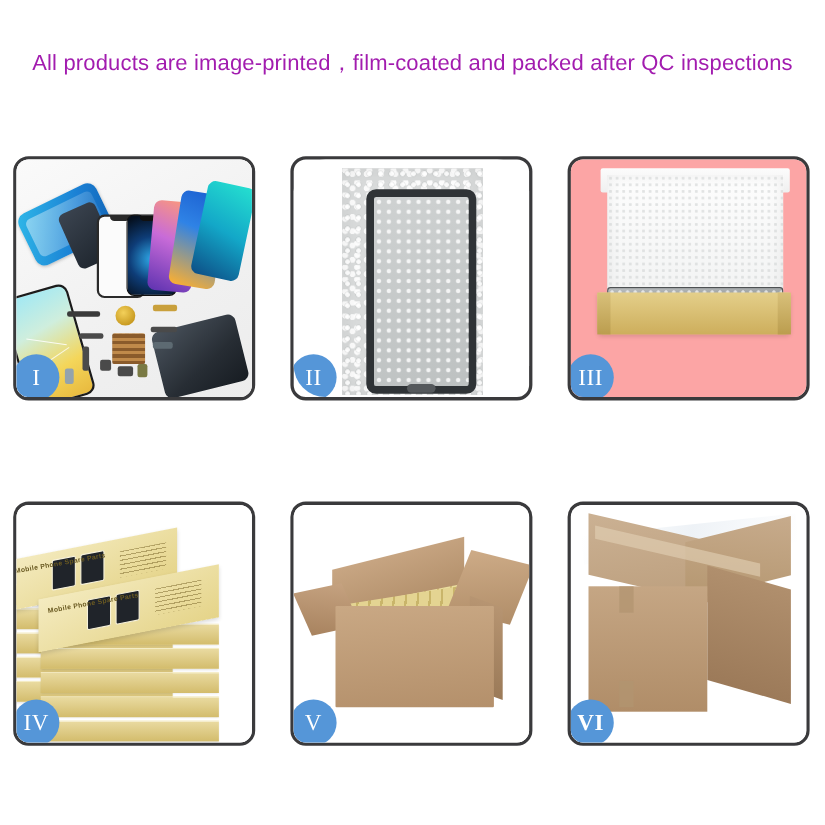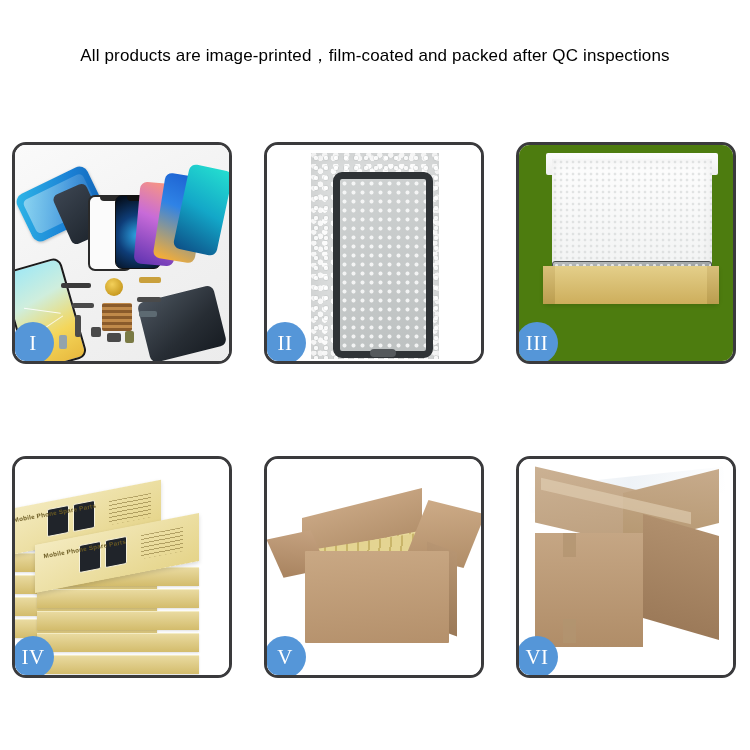--- a/index.html
+++ b/index.html
@@ -18,22 +18,22 @@
     font-size:35px;
     letter-spacing:1.2px;
     font-weight:400;
     color:#161616;
     line-height:1.05;
     white-space:nowrap;
     font-family:"Liberation Sans", sans-serif;
   }
   .subtitle{
     margin-top:10px;
-    font-size:17px;
-    color:#000000;
+    font-size:20px;
+    color:#a21caf;
     letter-spacing:0.15px;
     white-space:nowrap;
   }
 
   
   .grid{
     position:absolute;
     left:12px;top:142px;
     width:726px;
     display:grid;
@@ -131,21 +131,21 @@
     background:repeating-linear-gradient(90deg,#6d7682 0 2px,#2b3views 2px 4px);opacity:.45;border-radius:3px;}
   .chip{position:absolute;background:#3a3a3a;border-radius:2px;}
   .coil{position:absolute;left:90px;top:133px;width:18px;height:18px;border-radius:50%;
     background:radial-gradient(circle at 40% 35%,#f3d05a,#b8860b);}
   .grid-chip{position:absolute;left:87px;top:158px;width:30px;height:28px;border-radius:2px;
     background:repeating-linear-gradient(0deg,#8a5b2b 0 3px,#c08a4a 3px 6px),
                repeating-linear-gradient(90deg,#8a5b2b 0 3px,#c08a4a 3px 6px);}
   .flex{position:absolute;background:#4a4a4a;border-radius:2px;}
 
   
-  .p2{background:#ffffff;}
+  .p2{background:#ffffff;border-radius:29px;}
   .bubble-bg{
     position:absolute;left:44px;top:8px;width:128px;height:206px;
     background:
       radial-gradient(circle at 25% 18%,rgba(255,255,255,.95) 2.5px,transparent 3px),
       radial-gradient(circle at 72% 40%,rgba(255,255,255,.9) 2.5px,transparent 3px),
       #d9dbdb;
     background-size:11px 11px,13px 13px,auto;
     box-shadow:inset 0 0 20px rgba(0,0,0,.08);
   }
   .bubble-bg::before{
@@ -160,21 +160,21 @@
   }
   .screen2::after{
     content:"";position:absolute;inset:0;
     background-image:radial-gradient(circle,rgba(255,255,255,.8) 1.6px,transparent 2.4px);
     background-size:9px 9px;
   }
   .home-btn{position:absolute;left:50%;bottom:-6px;transform:translateX(-50%);
     width:26px;height:8px;border-radius:5px;background:#55595c;z-index:2;}
 
   
-  .p3{background:#4d7c0f;}
+  .p3{background:#fca5a5;}
   .foam{position:absolute;left:33px;top:14px;width:160px;height:122px;
     background:linear-gradient(180deg,#fdfdfd,#f1f2f2);
     box-shadow:inset 0 0 14px rgba(0,0,0,.07);}
   .foam::after{content:"";position:absolute;inset:0;
     background-image:radial-gradient(circle,rgba(205,208,208,.55) 1.1px,transparent 1.7px);
     background-size:6px 6px;}
   .lid3{position:absolute;left:27px;top:8px;width:172px;height:22px;
     background:linear-gradient(180deg,#fcfcfc,#efefef);border-radius:2px;}
   .box3{position:absolute;left:24px;top:121px;width:176px;height:38px;
     background:linear-gradient(180deg,#e4cf8a,#cdae5c);
@@ -232,21 +232,21 @@
   .carton-flapL{position:absolute;left:8px;top:74px;width:44px;height:42px;
     background:linear-gradient(200deg,#c5a280,#a8835f);transform:rotate(-24deg) skewY(12deg);}
   .inner-items{position:absolute;left:48px;top:80px;width:128px;height:48px;
     background:repeating-linear-gradient(94deg,#e4d492 0 9px,#c9b56a 9px 11px);
     transform:skewY(-9deg);border-radius:1px;}
   .inner-items2{position:absolute;left:96px;top:74px;width:92px;height:44px;
     background:repeating-linear-gradient(94deg,#eadd9e 0 10px,#cfbb72 10px 12px);
     transform:skewY(-11deg);}
 
   
-  .p6{background:#ffffff;}
+  .p6{background:#ffffff;font-weight:bold;}
   .c6-top{position:absolute;left:16px;top:26px;width:160px;height:56px;
     background:linear-gradient(160deg,#cbb193,#b99b79);transform:skewY(13deg);}
   .c6-top2{position:absolute;left:104px;top:22px;width:96px;height:54px;
     background:linear-gradient(200deg,#c7ab8c,#b4966f);transform:skewY(-14deg);}
   .c6-front{position:absolute;left:16px;top:74px;width:108px;height:114px;
     background:linear-gradient(180deg,#c5a684,#b08d68);}
   .c6-rside{position:absolute;left:124px;top:66px;width:76px;height:104px;
     background:linear-gradient(180deg,#b08f6d,#9c7a59);transform:skewY(16deg);}
   .tape{position:absolute;background:rgba(226,208,180,.62);}
   .tape-top{left:22px;top:36px;width:150px;height:12px;transform:skewY(13deg);}

